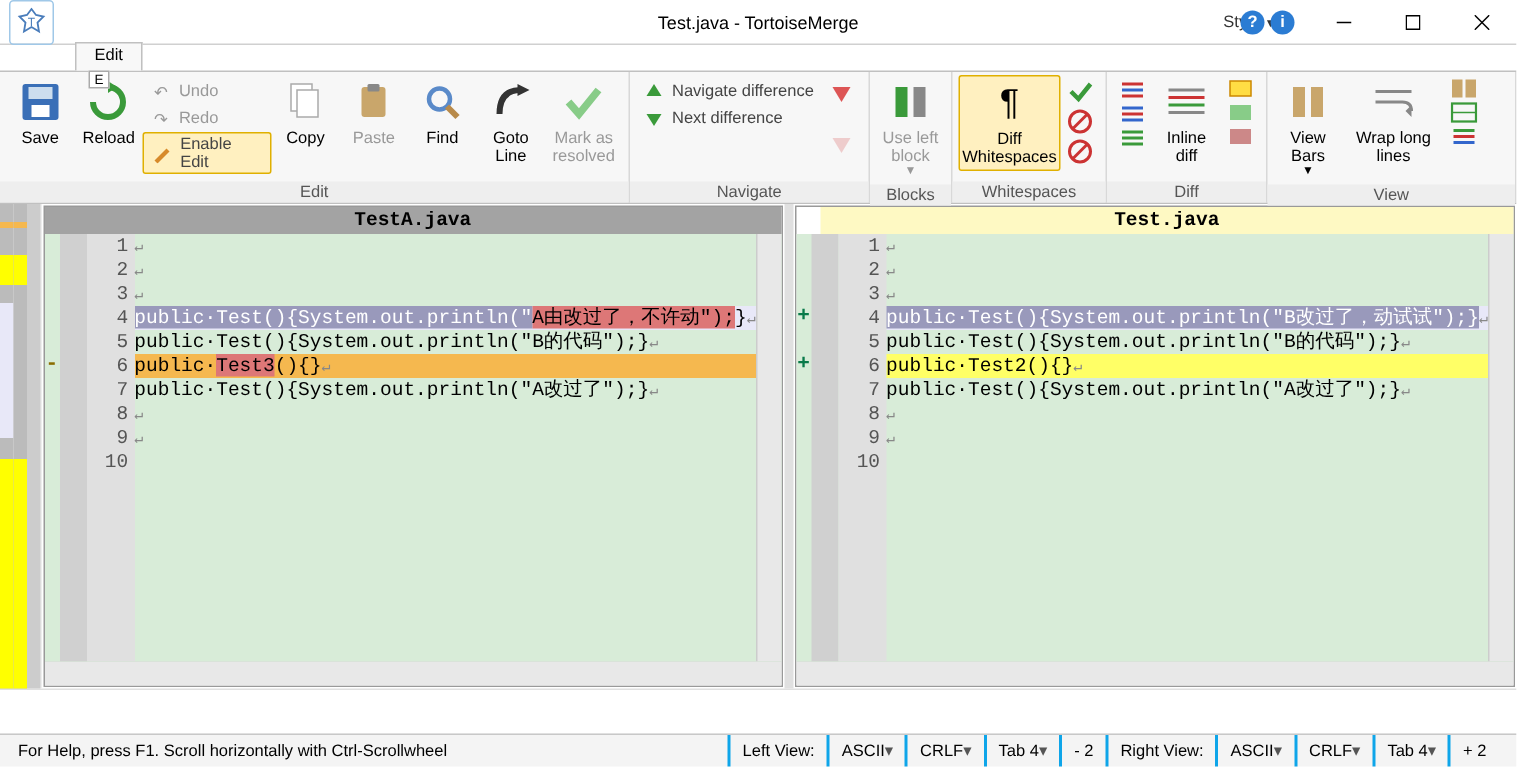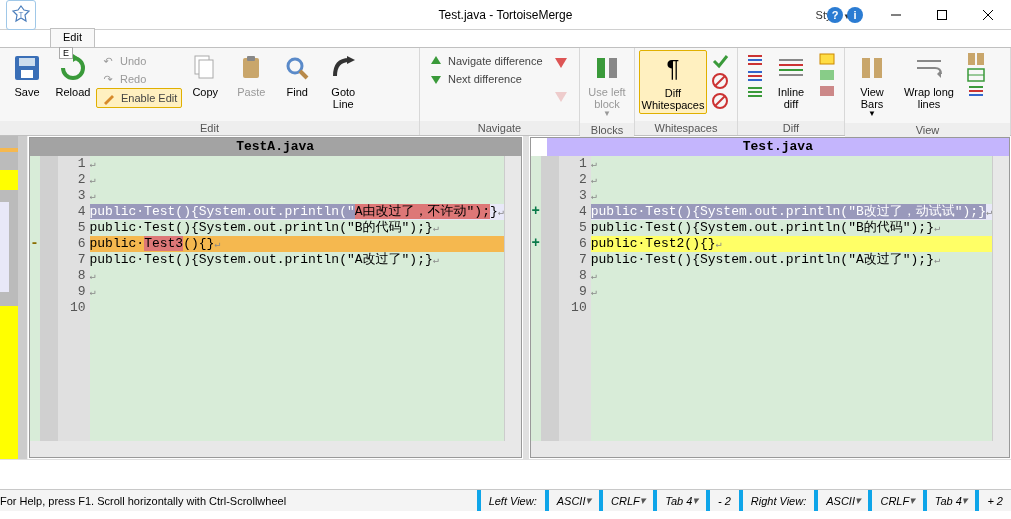--- a/index.html
+++ b/index.html
@@ -35,21 +35,21 @@
 .highlight-btn { background: #fff0c0; border: 1px solid #e0b000; border-radius: 2px; }
 
 
 .panes { display: flex; height: 323px; }
 .gutter-strip { width: 28px; background: #eee; display:flex;}
 .strip-col { width: 9px; height: 100%; background: #ccc; position:relative;}
 .strip-col .mk { position:absolute; left:0; right:0; }
 .pane { flex: 1; display: flex; flex-direction: column; border: 1px solid #999; margin: 1px; }
 .pane-header { height: 18px; font-family: "Courier New", monospace; font-size: 13px; font-weight: bold; text-align: center; line-height: 18px; }
 .hA { background: #a3a3a3; }
-.hB { background: #c4b5fd; margin-left: 16px; }
+.hB { background: #fef9c3; margin-left: 16px; }
 .pane-body { flex: 1; display: flex; background: #d8ecd8; font-family: "Courier New", monospace; font-size: 13px; overflow: hidden; position: relative; }
 .lmargin { width: 18px; background: #d0d0d0; }
 .lnums { width: 32px; background: #e0e0e0; text-align: right; padding-right: 4px; color: #555; }
 .codecol { flex: 1; white-space: pre; position: relative; }
 .ln { height: 16px; line-height: 16px; }
 .eol { color: #888; font-size: 10px; }
 .row-diff { background: #e8e8f8; }
 .row-edit-A { background: #f5b84f; }
 .row-edit-B { background: #ffff66; }
 .inline-del { background: #d77; }
@@ -59,23 +59,23 @@
 .sigcol { width:10px; }
 .sigcol .sig {height:16px; text-align:center; font-weight:bold; font-size:14px; line-height:14px;}
 .sig.minus{color:#8a6d00;}
 .sig.plus{color:#0a7a4a;}
 
 
 .splitter { width: 6px; background: #e0e0e0; cursor: col-resize; }
 
 
 .bottom-spacer { height: 30px; background:#fff; border-top:1px solid #e0e0e0;}
-.statusbar { height: 22px; background: #f4f4f4; border-top: 1px solid #c8c8c8; display: flex; align-items: center; font-size: 11px; padding: 0 0; }
+.statusbar { height: 22px; background: #f4f4f4; border-top: 1px solid #c8c8c8; display: flex; align-items: center; font-size: 11px; padding: 0 12px; }
 .statusbar .sp { flex: 1; }
-.stat-box { border-left: 4px solid #0ea5e9; padding: 0 8px; height: 100%; display: flex; align-items: center; font-style: italic; }
+.stat-box { border-left: 2px solid #0ea5e9; padding: 0 8px; height: 100%; display: flex; align-items: center; }
 .dd::after { content: " \25BE"; color: #555; }
 
 svg { display:block; }
 </style>
 </head>
 <body>
 
 <div class="titlebar">
   <div class="titlebar-icon">
     <svg width="20" height="20" viewBox="0 0 20 20">
@@ -184,20 +184,28 @@
       </div>
       <div class="rbtn-large">
         <span class="ic">
             <svg width="28" height="28">
               <path d="M6 22 Q 6 6 20 6" fill="none" stroke="#333" stroke-width="4"></path>
               <polygon points="18,2 26,6 18,10" fill="#333"></polygon>
             </svg>
           </span>
         <span>Goto Line</span>
       </div>
+      <div class="rbtn-large w50 disabled">
+        <span class="ic">
+            <svg width="28" height="28">
+              <path d="M4 14 L11 22 L24 6" fill="none" stroke="#8c8" stroke-width="5"></path>
+            </svg>
+          </span>
+        <span>Mark as resolved</span>
+      </div>
     </div>
     <div class="ribbon-group-label">Edit</div>
   </div>
 
   <div class="ribbon-group" style="width:160px;">
     <div class="ribbon-group-body">
       <div class="rbtn-col" style="padding-top:2px;">
         <div class="rbtn-small">
             <span class="ic">
               <svg width="14" height="14">

